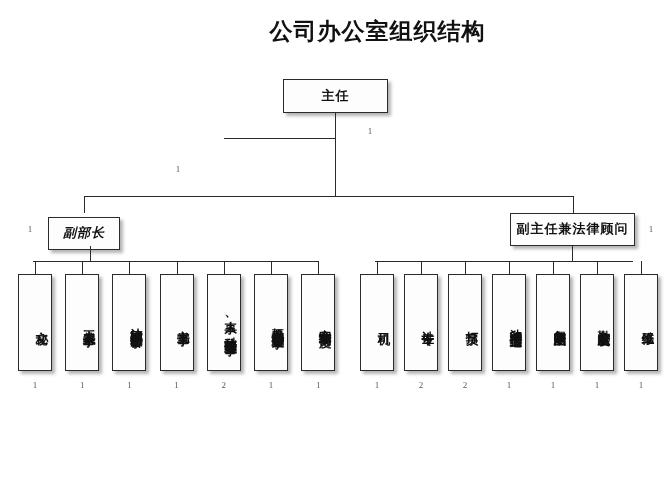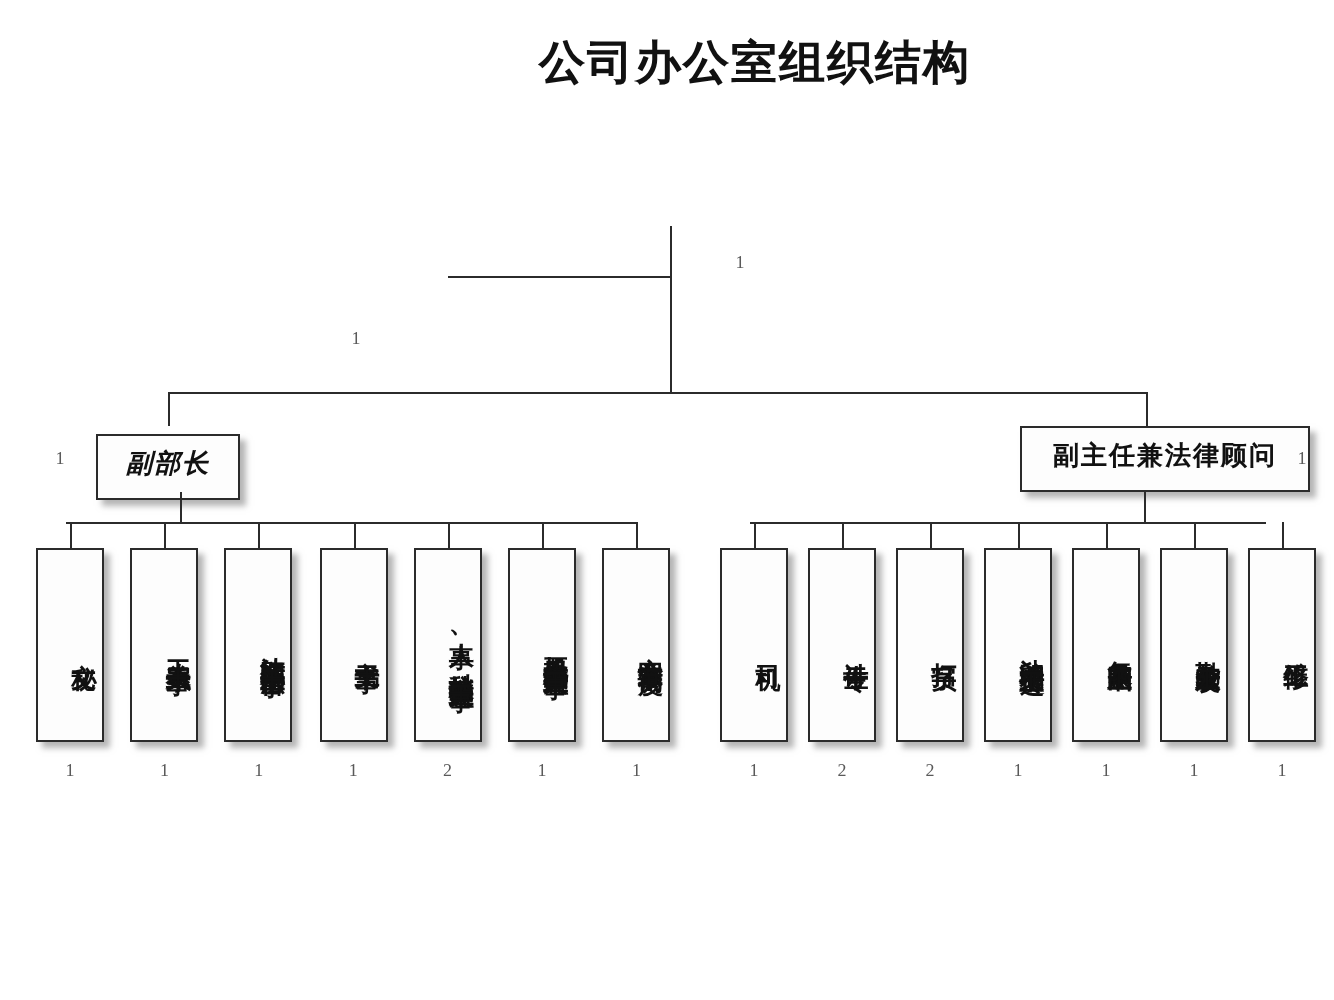--- a/index.html
+++ b/index.html
@@ -94,38 +94,41 @@
     width: 40px;
   }
 </style>
 </head>
 <body>
 
 <div id="chart-root">
 
   <div class="chart-title">公司办公室组织结构</div>
 
+  <div class="node horiz" style="left:283px; top:79px; width:105px; height:34px;">
+    <span>主任</span>
+  </div>
   <div class="count" style="left:360px; top:126px; width:20px;">1</div>
 
   <div class="ln-v" style="left:335px; top:113px; height:83px;"></div>
 
   <div class="count" style="left:168px; top:164px; width:20px;">1</div>
 
   <div class="ln-h" style="left:224px; top:138px; width:112px;"></div>
 
   <div class="ln-h" style="left:84px; top:196px; width:489px;"></div>
   <div class="ln-v" style="left:84px; top:196px; height:17px;"></div>
   <div class="ln-v" style="left:573px; top:196px; height:17px;"></div>
 
   <div class="node horiz" style="left:48px; top:217px; width:72px; height:33px;font-style:italic;">
     <span>副部长</span>
   </div>
   <div class="count" style="left:20px; top:224px; width:20px;">1</div>
 
-  <div class="node horiz" style="left:510px; top:213px; width:145px; height:33px;text-align:right;">
+  <div class="node horiz" style="left:510px; top:213px; width:125px; height:33px;text-align:right;">
     <span>副主任兼法律顾问</span>
   </div>
   <div class="count" style="left:641px; top:224px; width:20px;">1</div>
 
   <div class="ln-v" style="left:90px; top:246px; height:15px;"></div>
   <div class="ln-v" style="left:572px; top:246px; height:15px;"></div>
 
   <div class="ln-h" style="left:33px; top:261px; width:286px;"></div>
   <div class="ln-h" style="left:375px; top:261px; width:258px;"></div>
 

